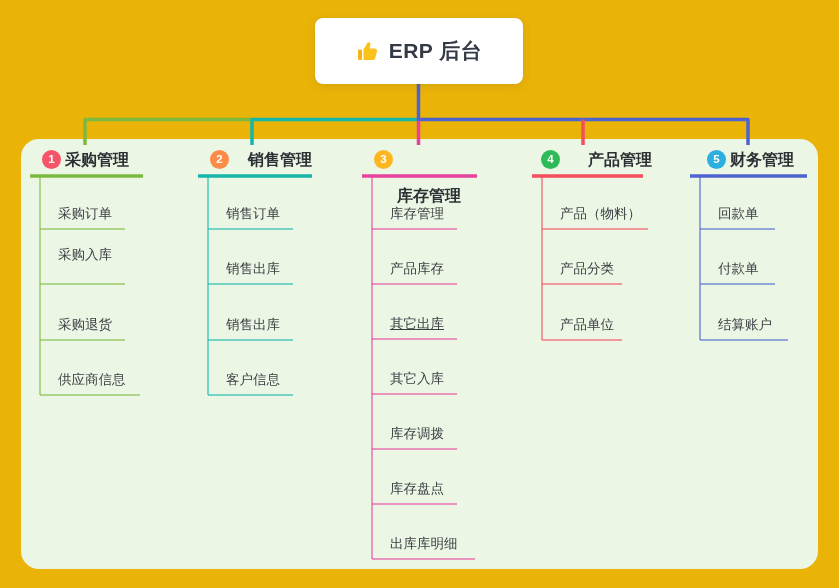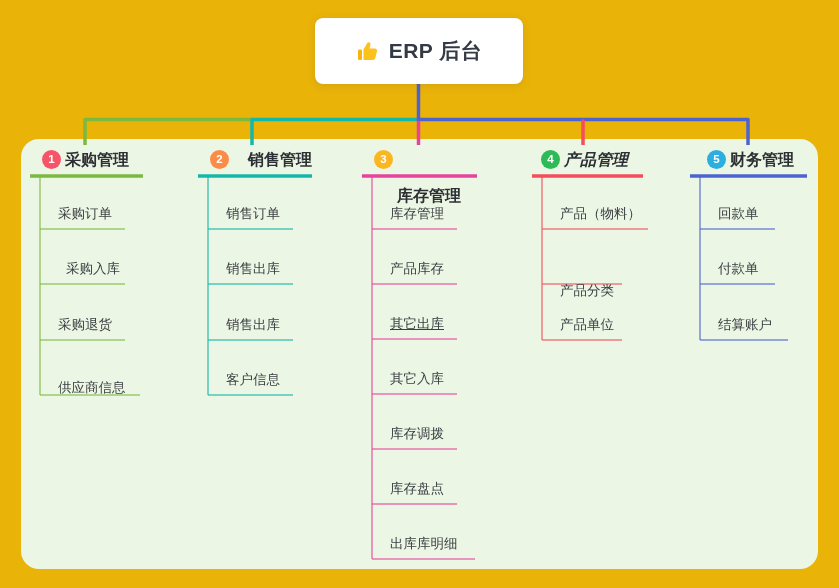--- a/index.html
+++ b/index.html
@@ -105,45 +105,45 @@
         <rect x="2" y="10.5" width="4" height="10.5" rx="1.2" fill="#f5b40f"></rect>
         <path d="M7.5 21h9.3c1.2 0 2.2-.8 2.5-2l1.7-6.8c.3-1.3-.7-2.6-2-2.6h-5.4l.9-4.1c.3-1.2-.6-2.3-1.8-2.3-.6 0-1.2.3-1.5.9L8.1 9.4l-.6.7V21z" fill="#fcc21c"></path>
       </svg>
     </span>
     <span class="root-label">ERP 后台</span>
   </div>
 
   <div class="badge" style="left: 42px; top: 150px; background-color: rgb(246, 85, 104);">1</div>
   <div class="topic" style="left:65px;top:150px;text-align:right;">采购管理</div>
   <div class="child" style="left:58px;top:202px;">采购订单</div>
-  <div class="child" style="left:58px;top:257px;margin-left:8px;">采购入库</div>
+  <div class="child" style="left:58px;top:243px;">采购入库</div>
   <div class="child" style="left:58px;top:313px;">采购退货</div>
-  <div class="child" style="left:58px;top:368px;margin-top:8px;">供应商信息</div>
+  <div class="child" style="left:58px;top:368px;">供应商信息</div>
 
   <div class="badge" style="left: 210px; top: 150px; background-color: rgb(251, 140, 71);">2</div>
   <div class="topic" style="left:248px;top:150px;">销售管理</div>
   <div class="child" style="left:226px;top:202px;">销售订单</div>
   <div class="child" style="left:226px;top:257px;">销售出库</div>
   <div class="child" style="left:226px;top:313px;">销售出库</div>
   <div class="child" style="left:226px;top:368px;">客户信息</div>
 
   <div class="badge" style="left: 374px; top: 150px; background-color: rgb(252, 182, 34);">3</div>
   <div class="topic" style="left:397px;top:150px;margin-top:36px;">库存管理</div>
   <div class="child" style="left:390px;top:202px;">库存管理</div>
   <div class="child" style="left:390px;top:257px;">产品库存</div>
   <div class="child" style="left:390px;top:312px;text-decoration:underline;">其它出库</div>
   <div class="child" style="left:390px;top:367px;">其它入库</div>
   <div class="child" style="left:390px;top:422px;">库存调拨</div>
   <div class="child" style="left:390px;top:477px;">库存盘点</div>
   <div class="child" style="left:390px;top:532px;">出库库明细</div>
 
   <div class="badge" style="left: 541px; top: 150px; background-color: rgb(46, 186, 87);">4</div>
-  <div class="topic" style="left:564px;top:150px;font-style:italic;">产品管理</div>
+  <div class="topic" style="left:588px;top:150px;">产品管理</div>
   <div class="child" style="left:560px;top:202px;">产品（物料）</div>
-  <div class="child" style="left:560px;top:257px;margin-top:22px;">产品分类</div>
+  <div class="child" style="left:560px;top:257px;">产品分类</div>
   <div class="child" style="left:560px;top:313px;">产品单位</div>
 
   <div class="badge" style="left: 707px; top: 150px; background-color: rgb(44, 174, 224);">5</div>
   <div class="topic" style="left:730px;top:150px;">财务管理</div>
   <div class="child" style="left:718px;top:202px;">回款单</div>
   <div class="child" style="left:718px;top:257px;">付款单</div>
   <div class="child" style="left:718px;top:313px;">结算账户</div>
 
 </div>
 

